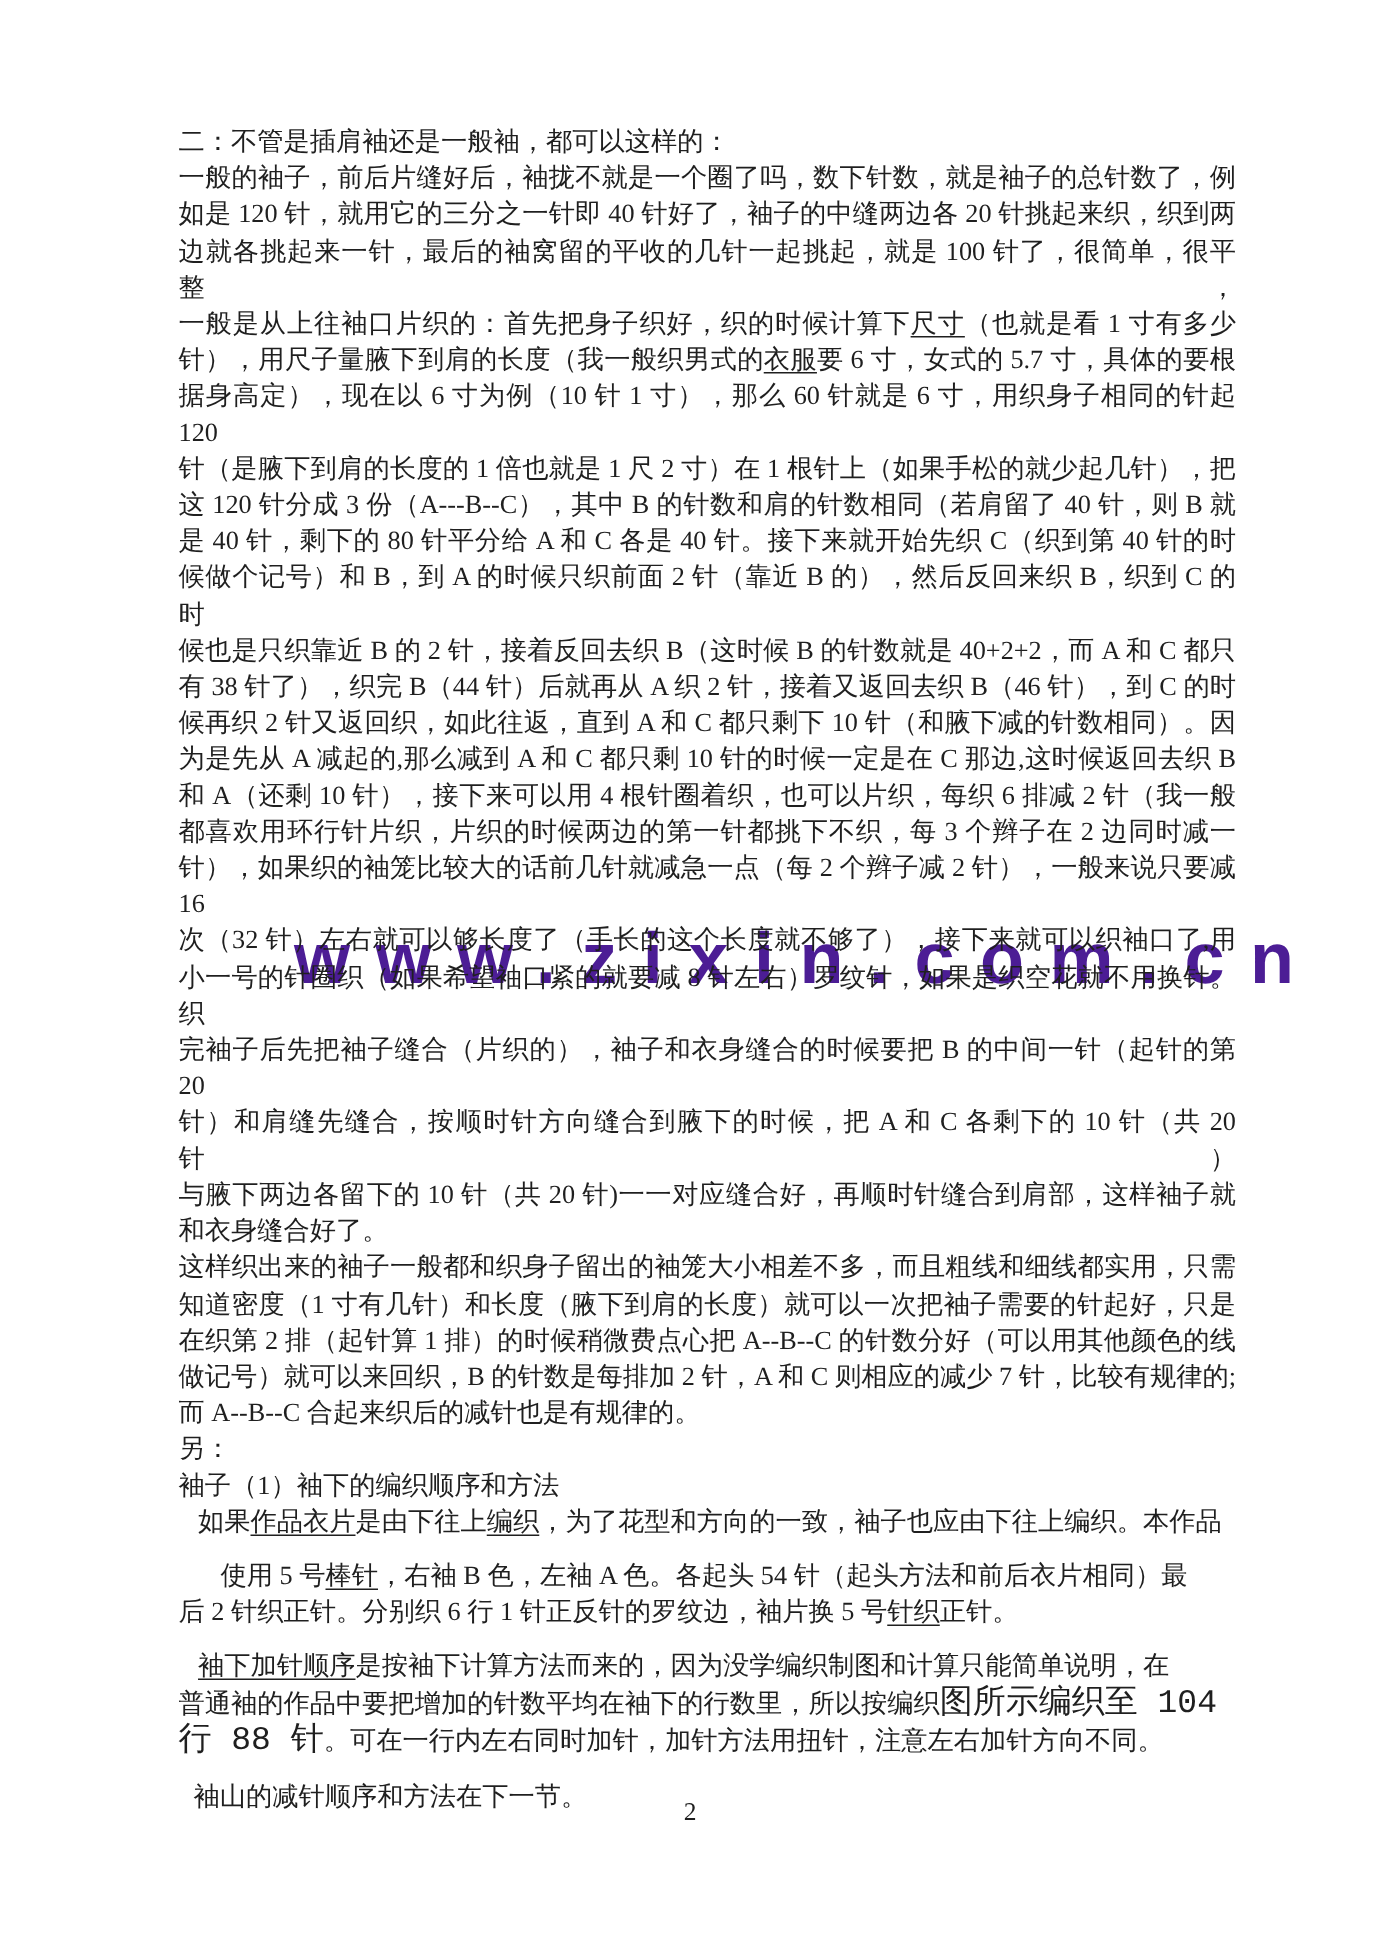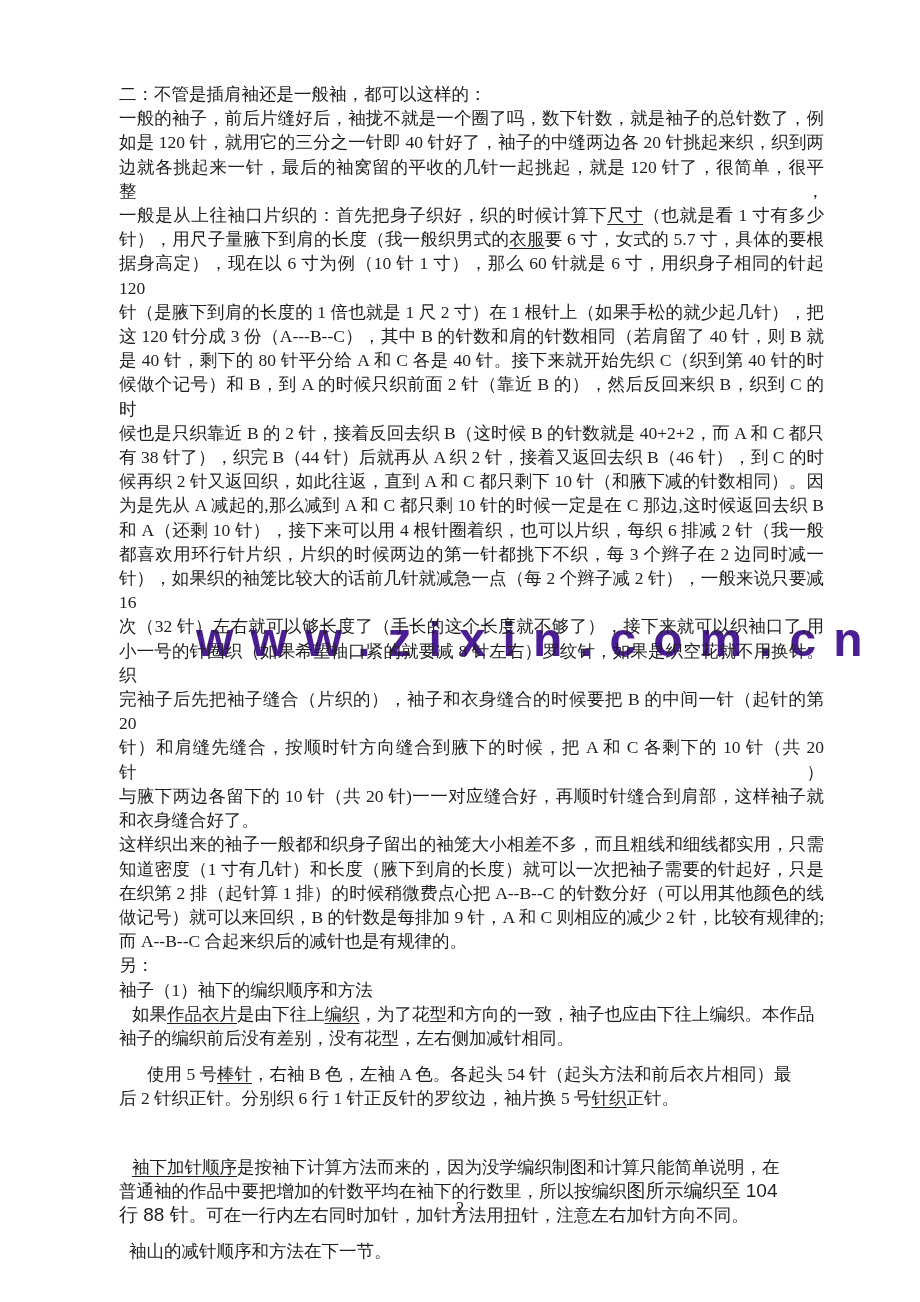--- a/index.html
+++ b/index.html
@@ -43,42 +43,42 @@
   }
   .line.full {
     text-align: justify;
     text-align-last: justify;
   }
   .line.blank {
     height: 12px; min-height: 12px; line-height: 12px;
   }
   .u { text-decoration: underline; text-underline-offset: 3px; }
   .alt {
-    font-family: Liberation Sans, sans-serif;
-    font-size: 19px;
+    font-family: Liberation Mono, monospace;
+    font-size: 22px;
   }
   .page-number {
     position: absolute;
     left: 0; top: 1198px;
     width: 920px;
     text-align: center;
     font-size: 17px;
     z-index: 1;
   }
 </style>
 </head>
 <body>
 
 <div class="page">
   <div class="watermark">www.zixin.com.cn</div>
   <div class="content" id="doc-lines">
       <div class="line"><span>二：不管是插肩袖还是一般袖，都可以这样的：</span></div>
       <div class="line full"><span>一般的袖子，前后片缝好后，袖拢不就是一个圈了吗，数下针数，就是袖子的总针数了，例</span></div>
       <div class="line full"><span>如是 120 针，就用它的三分之一针即 40 针好了，袖子的中缝两边各 20 针挑起来织，织到两</span></div>
-      <div class="line full"><span>边就各挑起来一针，最后的袖窝留的平收的几针一起挑起，就是 120 针了，很简单，很平整，</span></div>
+      <div class="line full"><span>边就各挑起来一针，最后的袖窝留的平收的几针一起挑起，就是 100 针了，很简单，很平整，</span></div>
       <div class="line full"><span>一般是从上往袖口片织的：首先把身子织好，织的时候计算下</span><span class="u">尺寸</span><span>（也就是看 1 寸有多少</span></div>
       <div class="line full"><span>针），用尺子量腋下到肩的长度（我一般织男式的</span><span class="u">衣服</span><span>要 6 寸，女式的 5.7 寸，具体的要根</span></div>
       <div class="line full"><span>据身高定），现在以 6 寸为例（10 针 1 寸），那么 60 针就是 6 寸，用织身子相同的针起 120</span></div>
       <div class="line full"><span>针（是腋下到肩的长度的 1 倍也就是 1 尺 2 寸）在 1 根针上（如果手松的就少起几针），把</span></div>
       <div class="line full"><span>这 120 针分成 3 份（A---B--C），其中 B 的针数和肩的针数相同（若肩留了 40 针，则 B 就</span></div>
       <div class="line full"><span>是 40 针，剩下的 80 针平分给 A 和 C 各是 40 针。接下来就开始先织 C（织到第 40 针的时</span></div>
       <div class="line full"><span>候做个记号）和 B，到 A 的时候只织前面 2 针（靠近 B 的），然后反回来织 B，织到 C 的时</span></div>
       <div class="line full"><span>候也是只织靠近 B 的 2 针，接着反回去织 B（这时候 B 的针数就是 40+2+2，而 A 和 C 都只</span></div>
       <div class="line full"><span>有 38 针了），织完 B（44 针）后就再从 A 织 2 针，接着又返回去织 B（46 针），到 C 的时</span></div>
       <div class="line full"><span>候再织 2 针又返回织，如此往返，直到 A 和 C 都只剩下 10 针（和腋下减的针数相同）。因</span></div>
@@ -88,30 +88,29 @@
       <div class="line full"><span>针），如果织的袖笼比较大的话前几针就减急一点（每 2 个辫子减 2 针），一般来说只要减 16</span></div>
       <div class="line full"><span>次（32 针）左右就可以够长度了（手长的这个长度就不够了），接下来就可以织袖口了,用</span></div>
       <div class="line full"><span>小一号的针圈织（如果希望袖口紧的就要减 8 针左右）罗纹针，如果是织空花就不用换针。织</span></div>
       <div class="line full"><span>完袖子后先把袖子缝合（片织的），袖子和衣身缝合的时候要把 B 的中间一针（起针的第 20</span></div>
       <div class="line full"><span>针）和肩缝先缝合，按顺时针方向缝合到腋下的时候，把 A 和 C 各剩下的 10 针（共 20 针）</span></div>
       <div class="line full"><span>与腋下两边各留下的 10 针（共 20 针)一一对应缝合好，再顺时针缝合到肩部，这样袖子就</span></div>
       <div class="line"><span>和衣身缝合好了。</span></div>
       <div class="line full"><span>这样织出来的袖子一般都和织身子留出的袖笼大小相差不多，而且粗线和细线都实用，只需</span></div>
       <div class="line full"><span>知道密度（1 寸有几针）和长度（腋下到肩的长度）就可以一次把袖子需要的针起好，只是</span></div>
       <div class="line full"><span>在织第 2 排（起针算 1 排）的时候稍微费点心把 A--B--C 的针数分好（可以用其他颜色的线</span></div>
-      <div class="line full"><span>做记号）就可以来回织，B 的针数是每排加 9 针，A 和 C 则相应的减少 2 针，比较有规律的;</span></div>
+      <div class="line full"><span>做记号）就可以来回织，B 的针数是每排加 2 针，A 和 C 则相应的减少 7 针，比较有规律的;</span></div>
       <div class="line"><span>而 A--B--C 合起来织后的减针也是有规律的。</span></div>
       <div class="line"><span>另：</span></div>
       <div class="line"><span>袖子（1）袖下的编织顺序和方法</span></div>
       <div class="line" style="text-indent: 13px;"><span>如果</span><span class="u">作品衣片</span><span>是由下往上</span><span class="u">编织</span><span>，为了花型和方向的一致，袖子也应由下往上编织。本作品</span></div>
-      <div class="line"><span>袖子的编织前后没有差别，没有花型，左右侧加减针相同。</span></div>
       <div class="line blank"></div>
       <div class="line" style="text-indent: 28px;"><span>使用 5 号</span><span class="u">棒针</span><span>，右袖 B 色，左袖 A 色。各起头 54 针（起头方法和前后衣片相同）最</span></div>
       <div class="line"><span>后 2 针织正针。分别织 6 行 1 针正反针的罗纹边，袖片换 5 号</span><span class="u">针织</span><span>正针。</span></div>
       <div class="line blank"></div>
-      <div class="line" style="text-indent: 13px; margin-top: 32px;"><span class="u">袖下加针顺序</span><span>是按袖下计算方法而来的，因为没学编织制图和计算只能简单说明，在</span></div>
+      <div class="line" style="text-indent: 13px;"><span class="u">袖下加针顺序</span><span>是按袖下计算方法而来的，因为没学编织制图和计算只能简单说明，在</span></div>
       <div class="line"><span>普通袖的作品中要把增加的针数平均在袖下的行数里，所以按编织</span><span class="alt">图所示编织至 104</span></div>
       <div class="line"><span class="alt">行 88 针</span><span>。可在一行内左右同时加针，加针方法用扭针，注意左右加针方向不同。</span></div>
       <div class="line blank"></div>
       <div class="line" style="text-indent: 10px; font-family: Liberation Serif, serif;"><span>袖山的减针顺序和方法在下一节。</span></div>
     </div>
   <div class="page-number">2</div>
 </div>
 
 </body></html>

